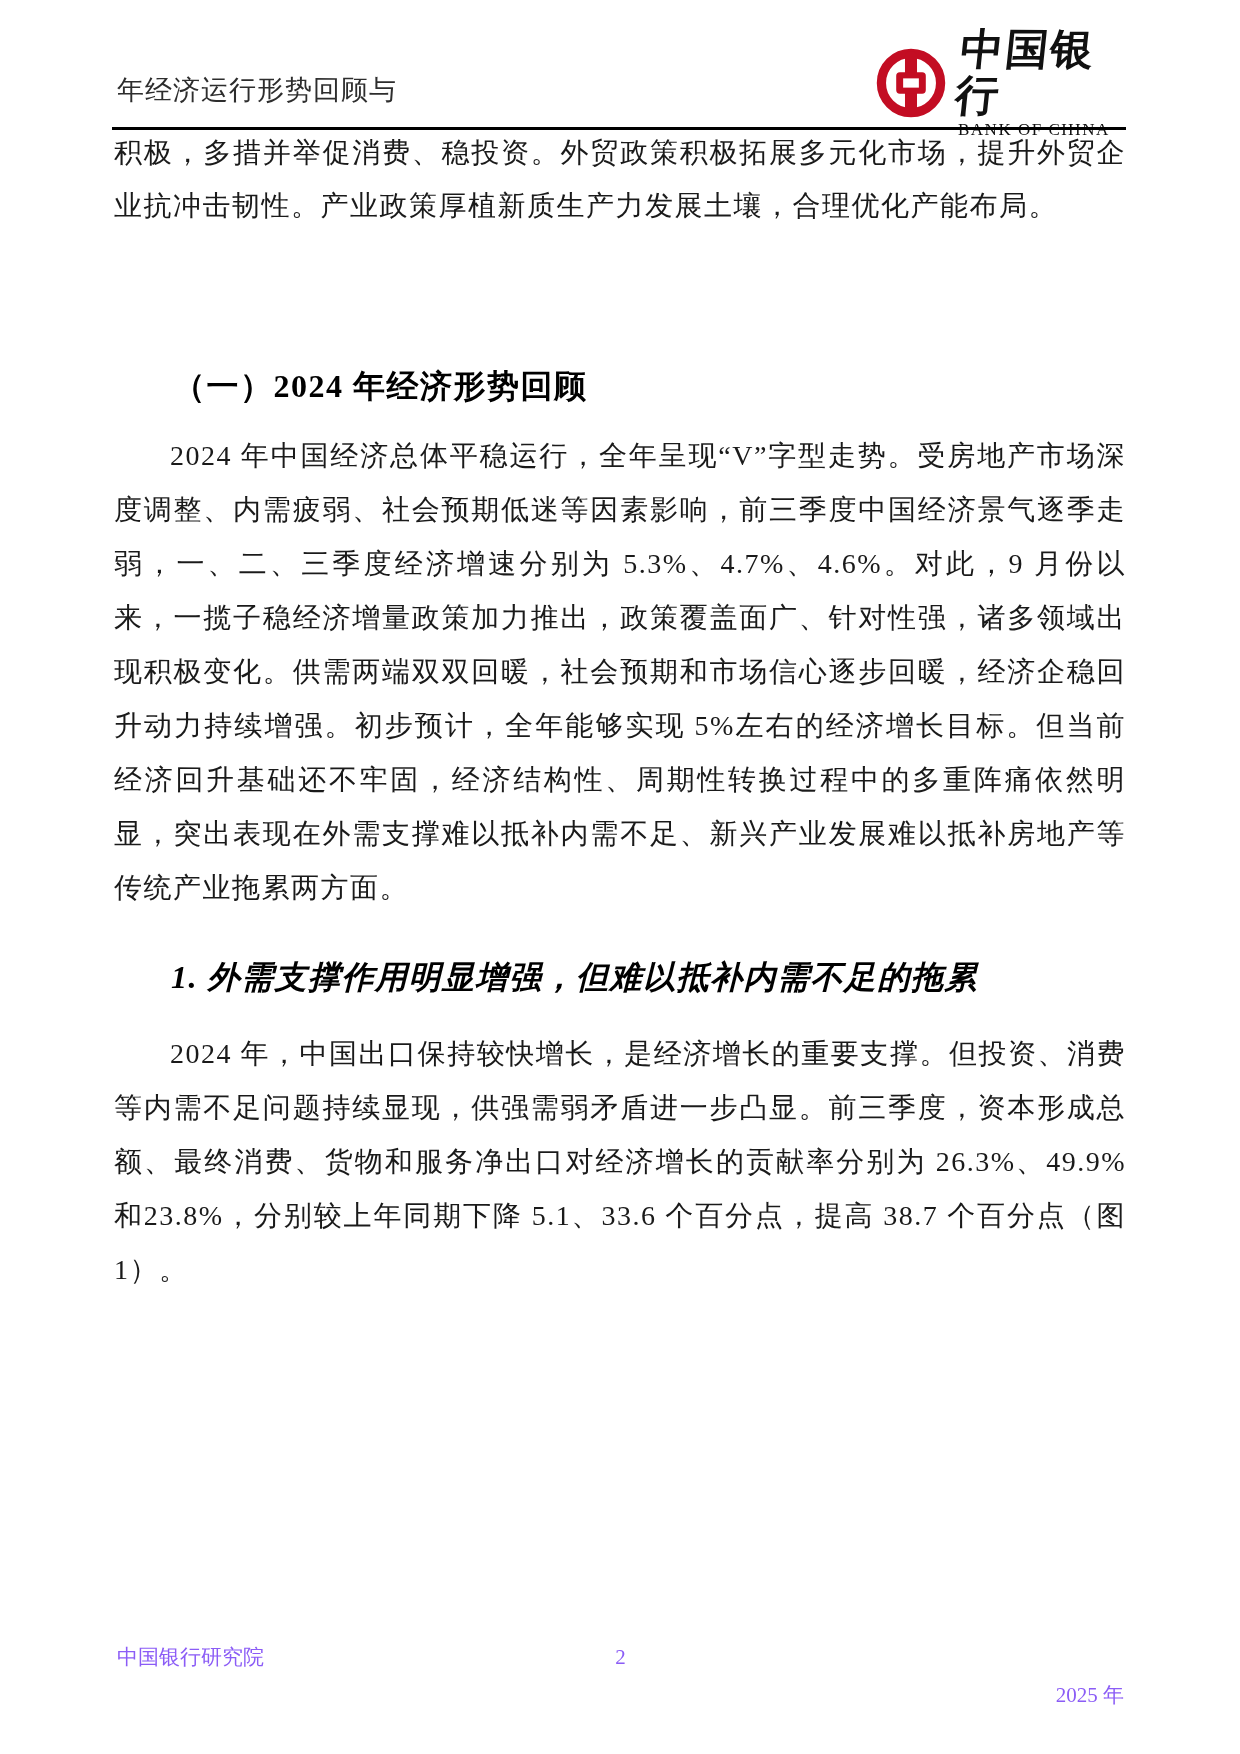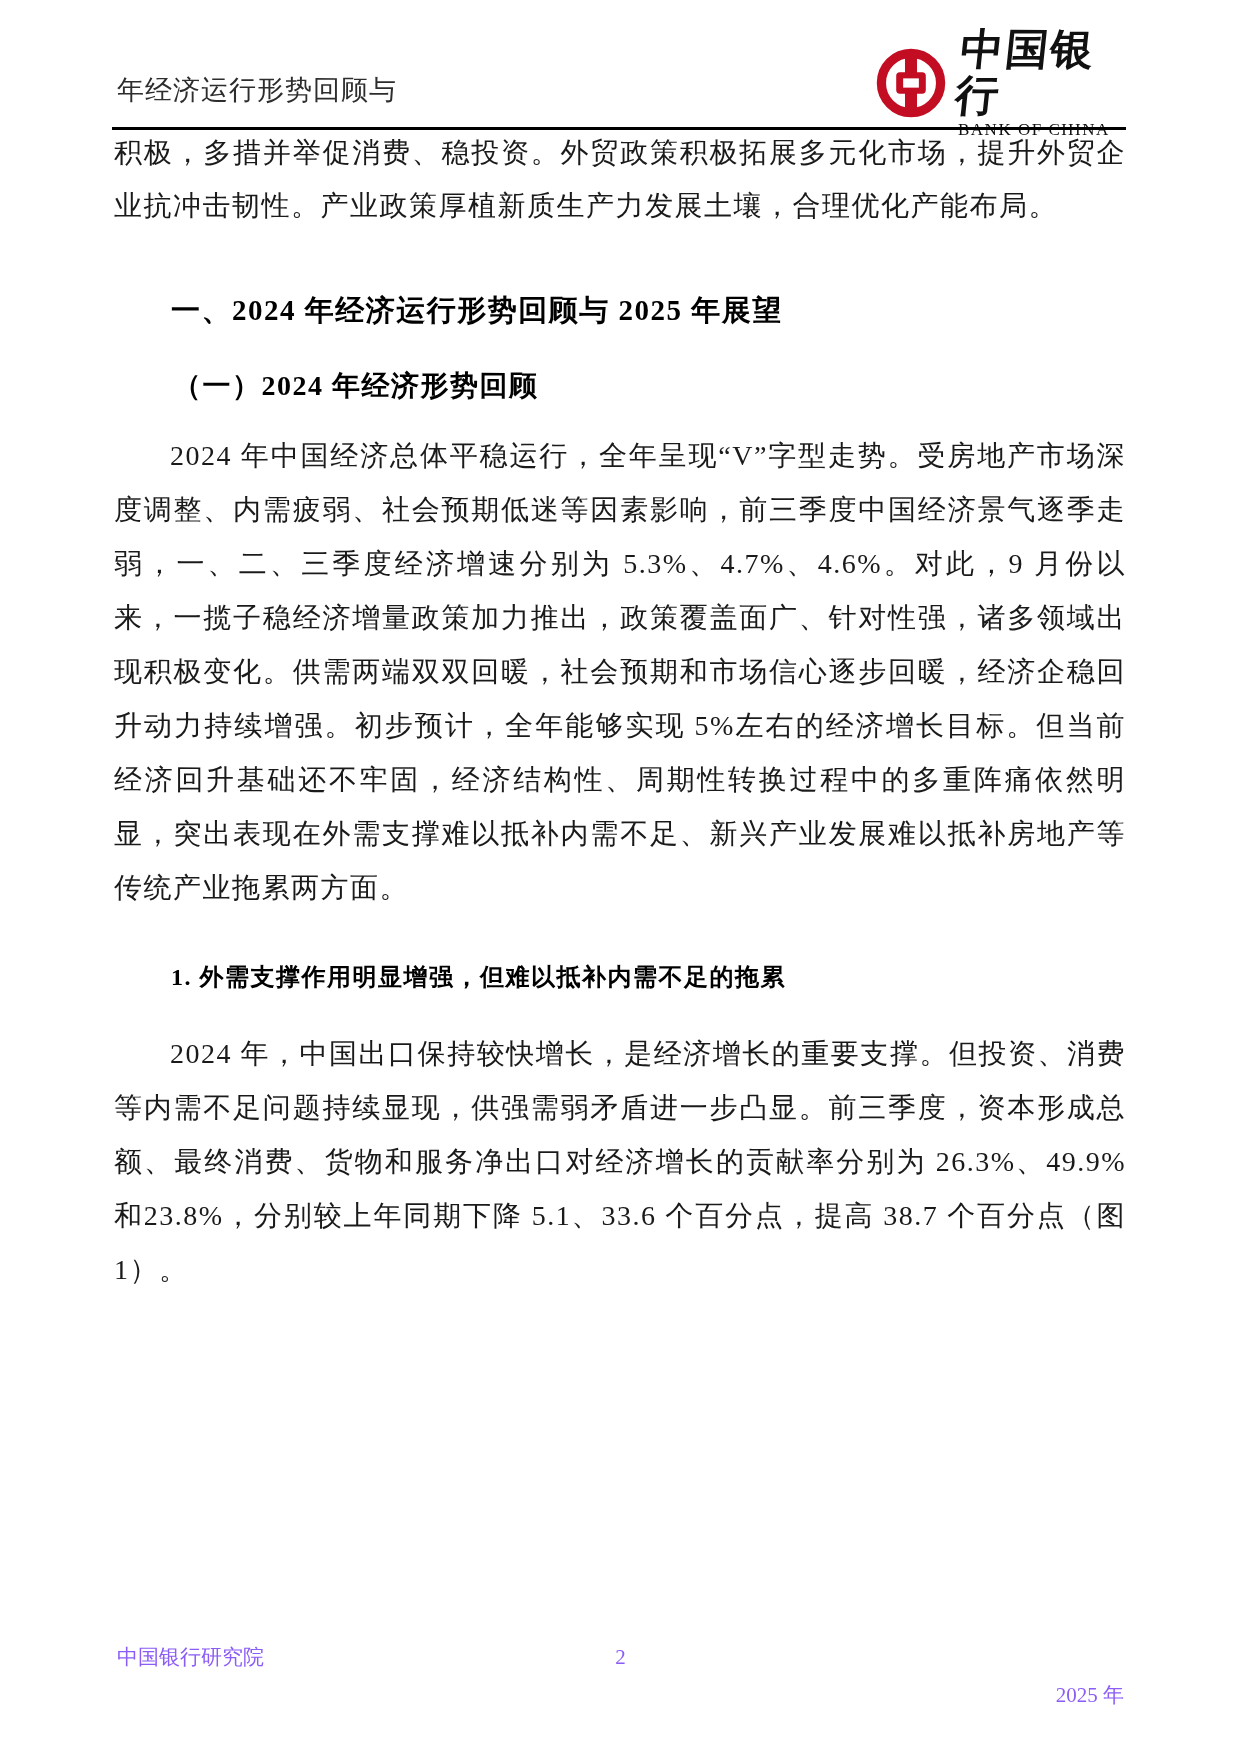--- a/index.html
+++ b/index.html
@@ -55,22 +55,22 @@
   .p1{top:126px;line-height:53px;}
   .indent{text-indent:2em;}
   .p2{top:429px;}
   .p3{top:1027px;}
   .heading{
     position:absolute;left:114px;width:1012px;
     font-weight:bold;color:#000;
     letter-spacing:1.5px;
   }
   .h1{top:290px;font-size:29px;line-height:40px;padding-left:57px;}
-  .h2{top:366px;font-size:28px;line-height:40px;padding-left:59px;}
-  .h3{top:957px;font-size:24px;line-height:40px;padding-left:57px;}
+  .h2{top:366px;font-size:32px;line-height:40px;padding-left:59px;}
+  .h3{top:957px;font-size:32px;line-height:40px;padding-left:57px;font-style:italic;}
   
   .footer{
     position:absolute;left:117px;right:116px;top:1643px;height:30px;
     font-size:21px;line-height:28px;color:#8b5cf6;
   }
   .footer-left{position:absolute;left:0;top:0;}
   .footer-center{position:absolute;left:50%;top:0;transform:translateX(-50%);}
   .footer-right{position:absolute;right:0;top:12px;margin-top:26px;}
 </style>
 </head>
@@ -90,21 +90,20 @@
     <div class="logo-text">
       <div class="logo-cn">中国银行</div>
       <div class="logo-en">BANK OF CHINA</div>
     </div>
   </div>
 
   <div class="rule"></div>
 
   <p class="body-para p1">积极，多措并举促消费、稳投资。外贸政策积极拓展多元化市场，提升外贸企业抗冲击韧性。产业政策厚植新质生产力发展土壤，合理优化产能布局。</p>
 
-  <div class="heading h1">一、2024 年经济运行形势回顾与 2025 年展望</div>
 
   <div class="heading h2">（一）2024 年经济形势回顾</div>
 
   <p class="body-para indent p2">2024 年中国经济总体平稳运行，全年呈现“V”字型走势。受房地产市场深度调整、内需疲弱、社会预期低迷等因素影响，前三季度中国经济景气逐季走弱，一、二、三季度经济增速分别为 5.3%、4.7%、4.6%。对此，9 月份以来，一揽子稳经济增量政策加力推出，政策覆盖面广、针对性强，诸多领域出现积极变化。供需两端双双回暖，社会预期和市场信心逐步回暖，经济企稳回升动力持续增强。初步预计，全年能够实现 5%左右的经济增长目标。但当前经济回升基础还不牢固，经济结构性、周期性转换过程中的多重阵痛依然明显，突出表现在外需支撑难以抵补内需不足、新兴产业发展难以抵补房地产等传统产业拖累两方面。</p>
 
   <div class="heading h3">1. 外需支撑作用明显增强，但难以抵补内需不足的拖累</div>
 
   <p class="body-para indent p3">2024 年，中国出口保持较快增长，是经济增长的重要支撑。但投资、消费等内需不足问题持续显现，供强需弱矛盾进一步凸显。前三季度，资本形成总额、最终消费、货物和服务净出口对经济增长的贡献率分别为 26.3%、49.9%和23.8%，分别较上年同期下降 5.1、33.6 个百分点，提高 38.7 个百分点（图 1）。</p>
 
   <div class="footer">

